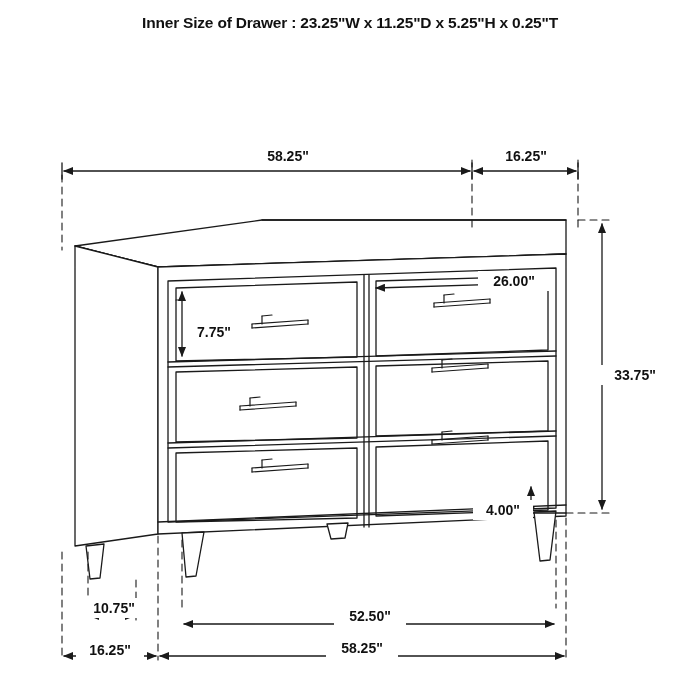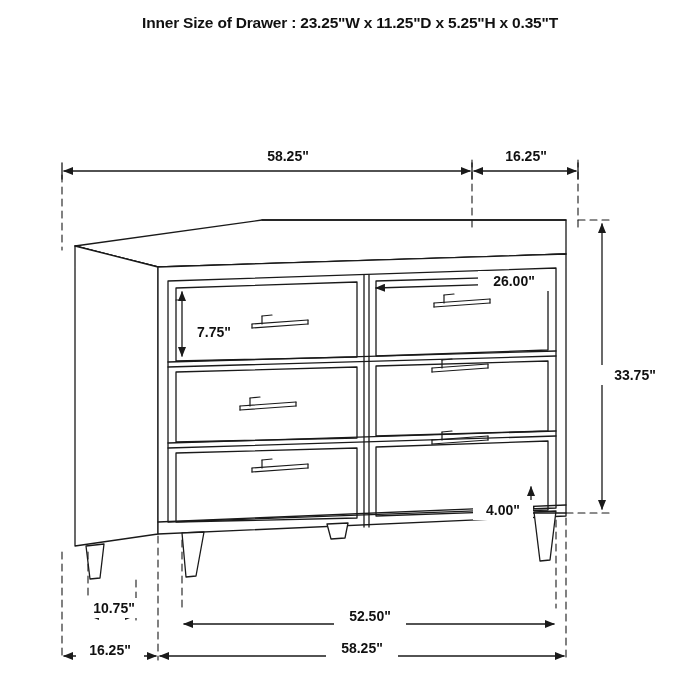--- a/index.html
+++ b/index.html
@@ -41,21 +41,21 @@
     font-size: 14px;
     font-weight: bold;
     fill: #111111;
   }
 </style>
 </head>
 <body>
 
 <div id="stage">
 
-  <div id="title">Inner Size of Drawer : 23.25"W x 11.25"D x 5.25"H x 0.35"T</div>
+  <div id="title">Inner Size of Drawer : 23.25"W x 11.25"D x 5.25"H x 0.25"T</div>
 
   <svg id="dwg" width="700" height="700" viewBox="0 0 700 700">
     <defs>
       <marker id="arrEnd" markerWidth="10" markerHeight="8" refX="9" refY="4" orient="auto" markerUnits="userSpaceOnUse">
         <path d="M0,0 L10,4 L0,8 z" fill="#1a1a1a"></path>
       </marker>
       <marker id="arrStart" markerWidth="10" markerHeight="8" refX="1" refY="4" orient="auto" markerUnits="userSpaceOnUse">
         <path d="M10,0 L0,4 L10,8 z" fill="#1a1a1a"></path>
       </marker>
     </defs>

